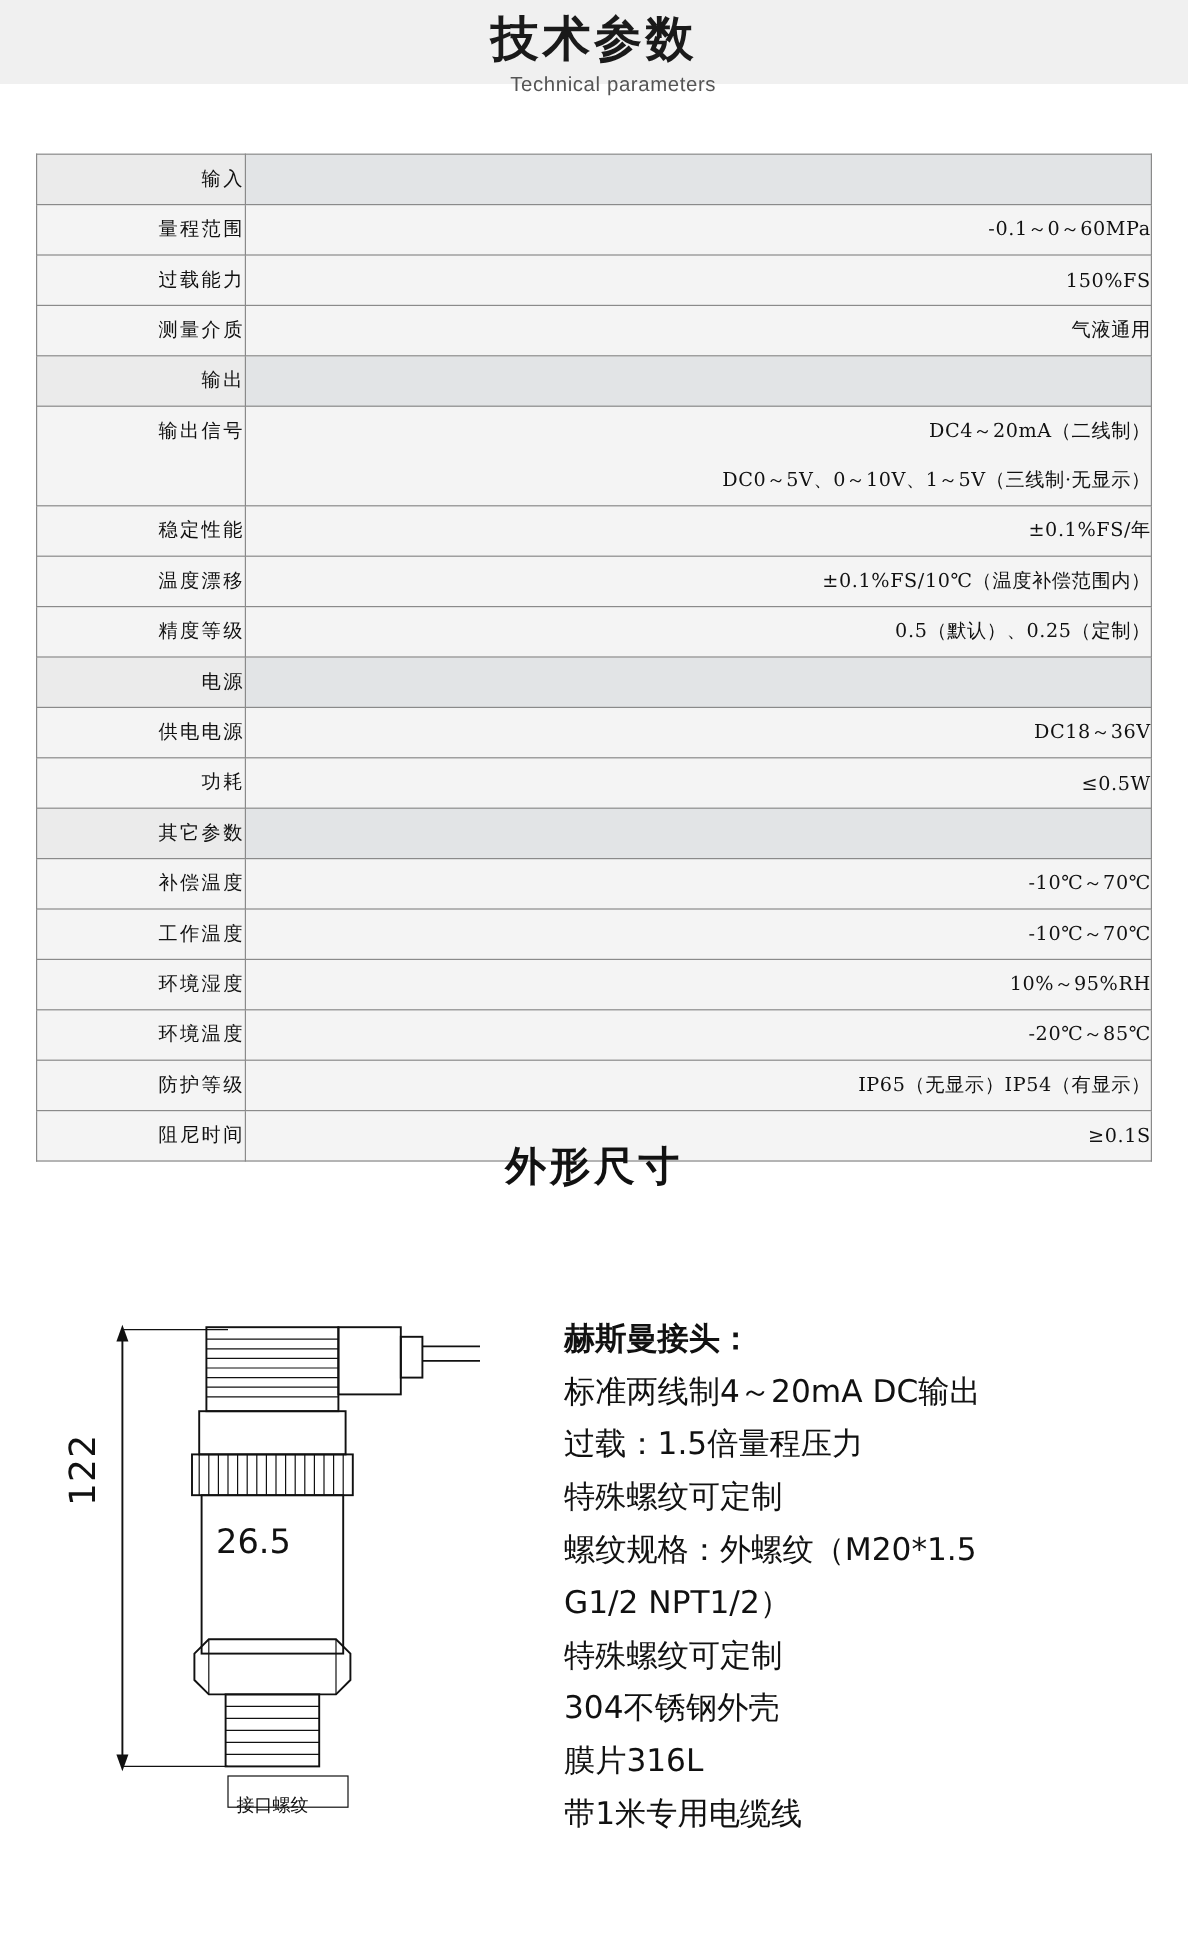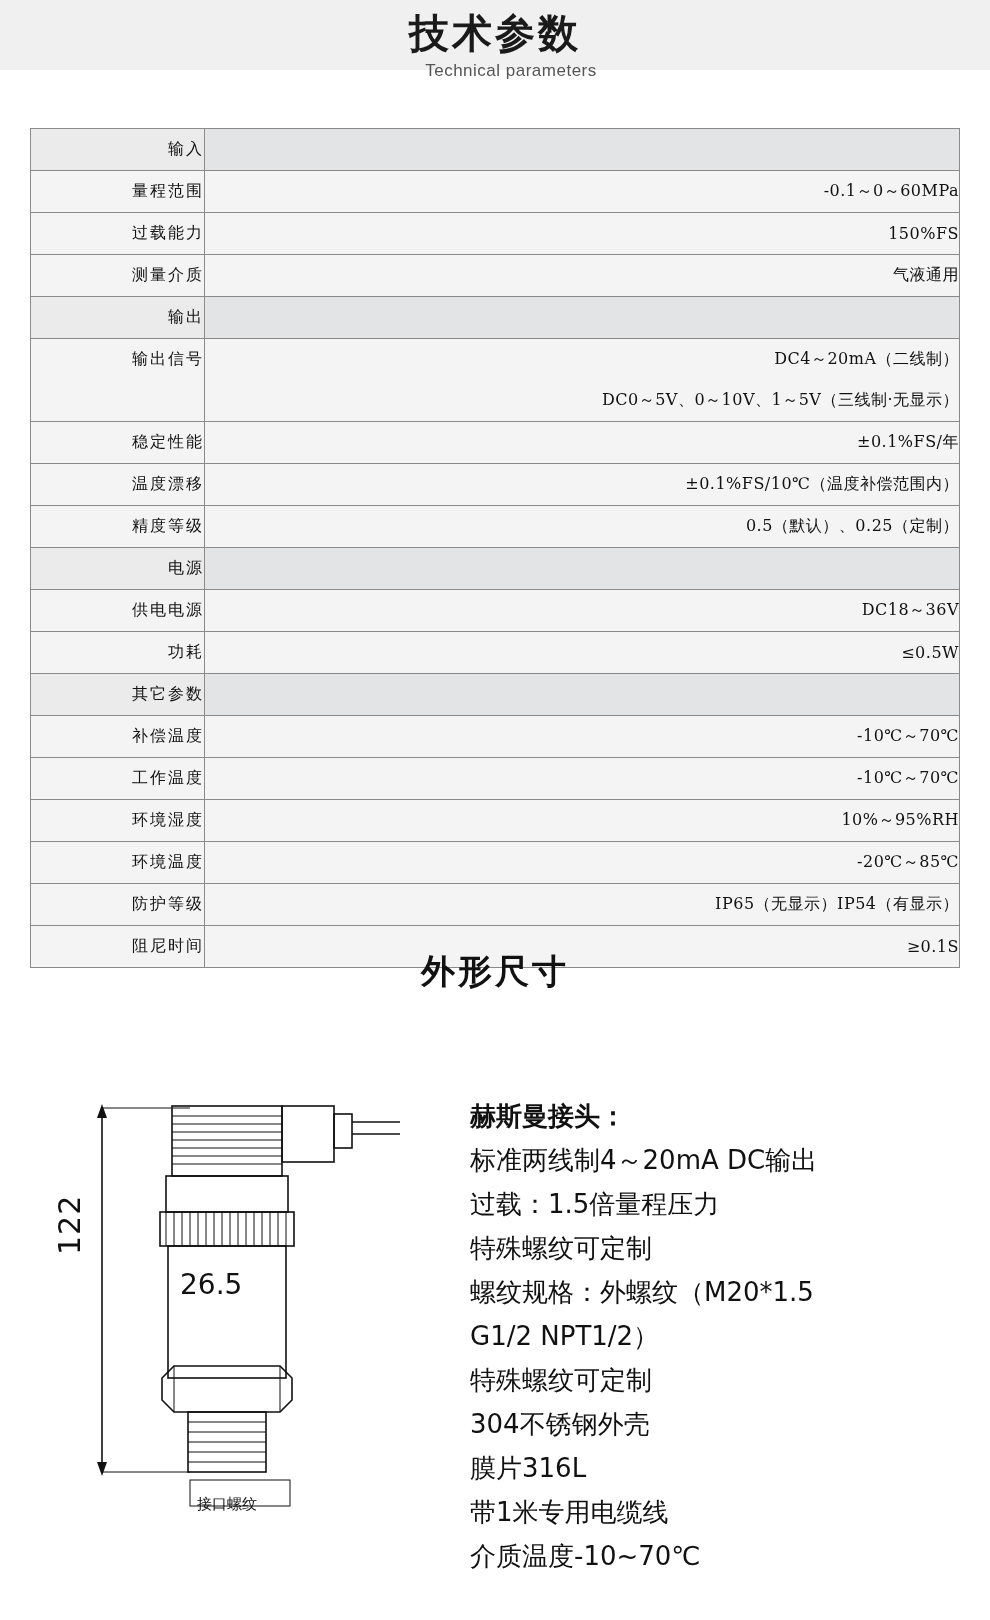--- a/index.html
+++ b/index.html
@@ -319,14 +319,13 @@
   <div class="desc-line head">赫斯曼接头：</div>
   <div class="desc-line">标准两线制4～20mA DC输出</div>
   <div class="desc-line">过载：1.5倍量程压力</div>
   <div class="desc-line">特殊螺纹可定制</div>
   <div class="desc-line">螺纹规格：外螺纹（M20*1.5</div>
   <div class="desc-line">G1/2  NPT1/2）</div>
   <div class="desc-line">特殊螺纹可定制</div>
   <div class="desc-line">304不锈钢外壳</div>
   <div class="desc-line">膜片316L</div>
   <div class="desc-line">带1米专用电缆线</div>
-  <div class="desc-line">介质温度-10~70℃</div>
 </div>
 
 </body></html>

